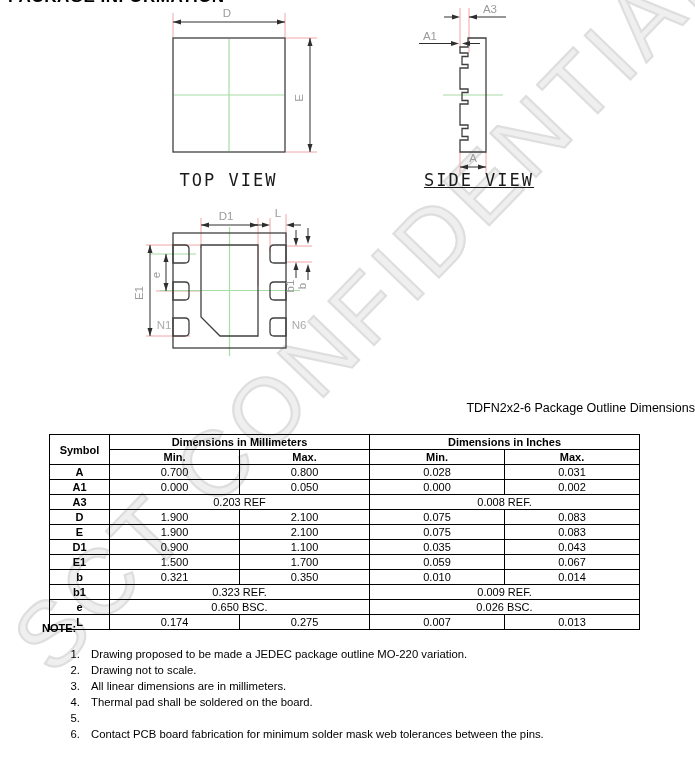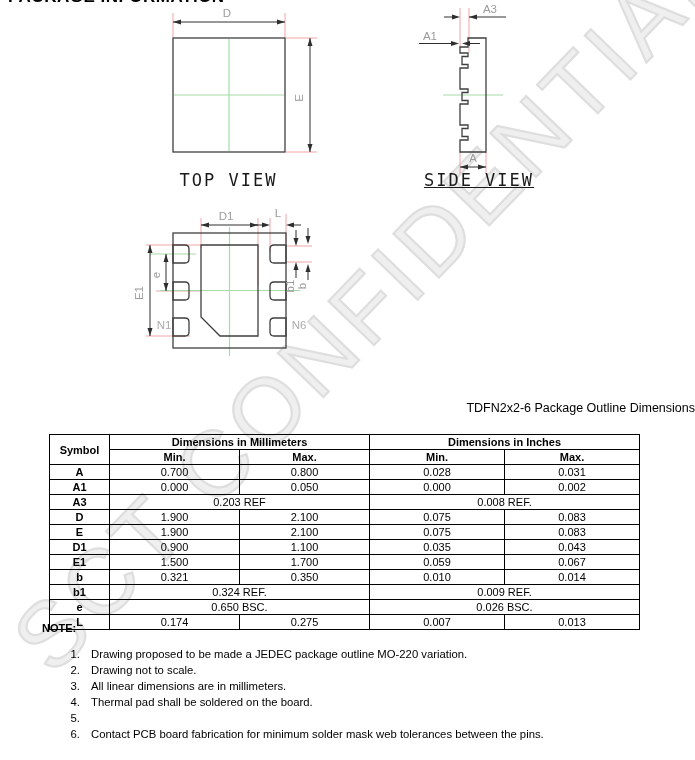--- a/index.html
+++ b/index.html
@@ -241,21 +241,21 @@
     </tr>
     <tr>
       <td class="sym">b</td>
       <td>0.321</td>
       <td>0.350</td>
       <td>0.010</td>
       <td>0.014</td>
     </tr>
     <tr>
       <td class="sym">b1</td>
-      <td colspan="2">0.324 REF.</td>
+      <td colspan="2">0.323 REF.</td>
       <td colspan="2">0.009 REF.</td>
     </tr>
     <tr>
       <td class="sym">e</td>
       <td colspan="2">0.650 BSC.</td>
       <td colspan="2">0.026 BSC.</td>
     </tr>
     <tr>
       <td class="sym">L</td>
       <td>0.174</td>

